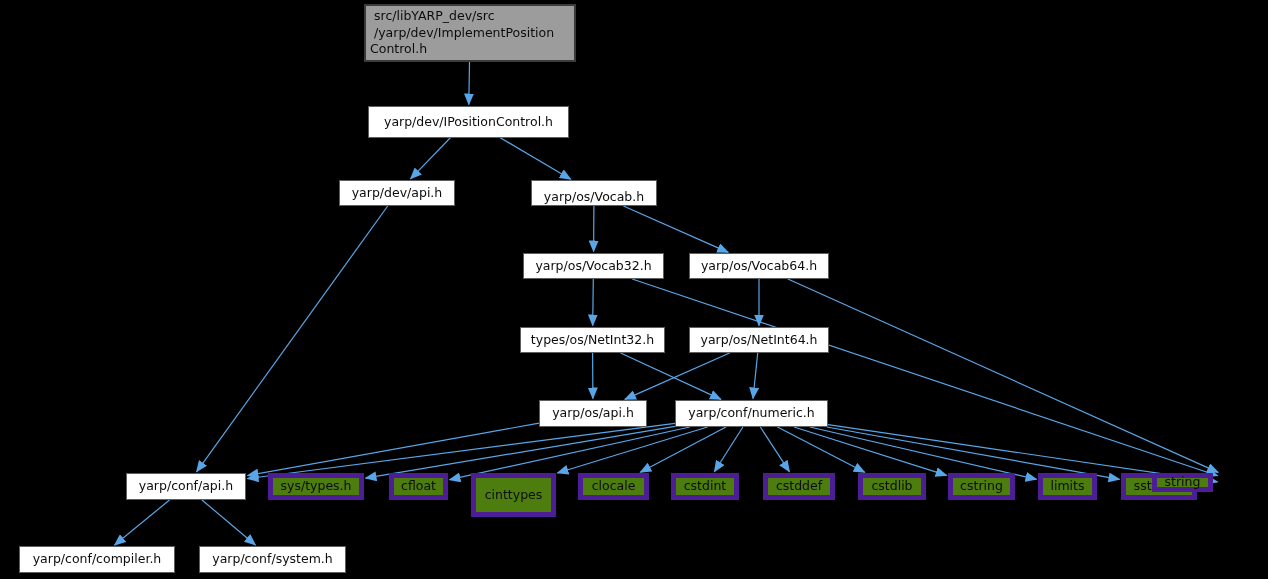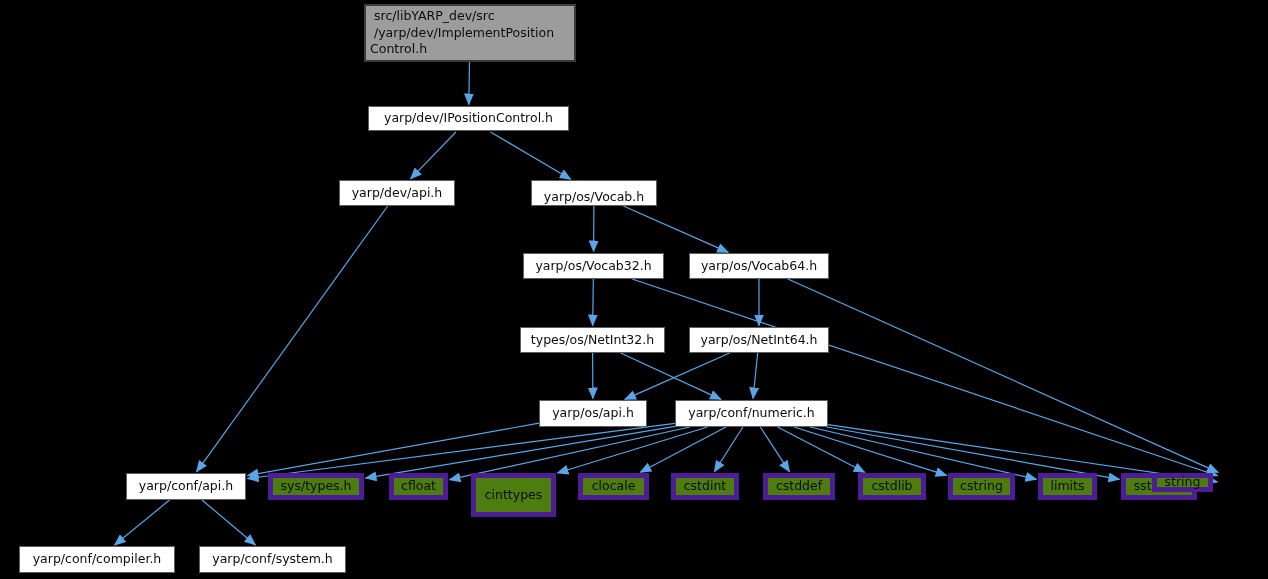--- a/index.html
+++ b/index.html
@@ -64,21 +64,21 @@
       <path d="M810.9,427.0 L1103.5,479.4" stroke="#58a6e8" stroke-width="1.2" fill="none" marker-end="url(#arrow)"></path>
       <path d="M812.0,424.7 L1201.5,481.8" stroke="#58a6e8" stroke-width="1.2" fill="none" marker-end="url(#arrow)"></path>
       <path d="M153.5,500.0 L98.6,545.0" stroke="#58a6e8" stroke-width="1.2" fill="none" marker-end="url(#arrow)"></path>
       <path d="M186.0,500.0 L239.4,545.0" stroke="#58a6e8" stroke-width="1.2" fill="none" marker-end="url(#arrow)"></path>
     </svg>
 <div class="node current" style="left: 348px; top: 4px; width: 212px; height: 58px;">
       <div class="nl">src/libYARP_dev/src</div>
       <div class="nl">/yarp/dev/ImplementPosition</div>
       <div class="nl">Control.h</div>
     </div>
-    <div class="node header" style="left: 352px; top: 106px; width: 201px; height: 25px;">
+    <div class="node header" style="left: 352px; top: 106px; width: 201px; height: 32px;">
       <div class="nl">yarp/dev/IPositionControl.h</div>
     </div>
     <div class="node header" style="left: 323px; top: 180px; width: 116px; height: 26px;">
       <div class="nl">yarp/dev/api.h</div>
     </div>
     <div class="node header" style="left: 515px; top: 180px; width: 126px; height: 26px; justify-content: flex-end;">
       <div class="nl">yarp/os/Vocab.h</div>
     </div>
     <div class="node header" style="left: 507px; top: 253px; width: 141px; height: 26px;">
       <div class="nl">yarp/os/Vocab32.h</div>

